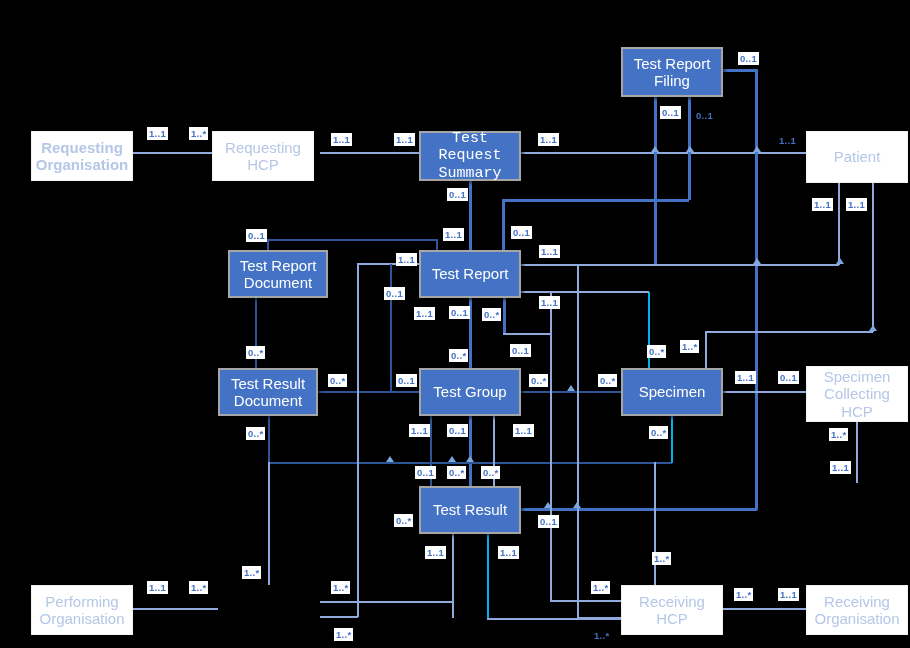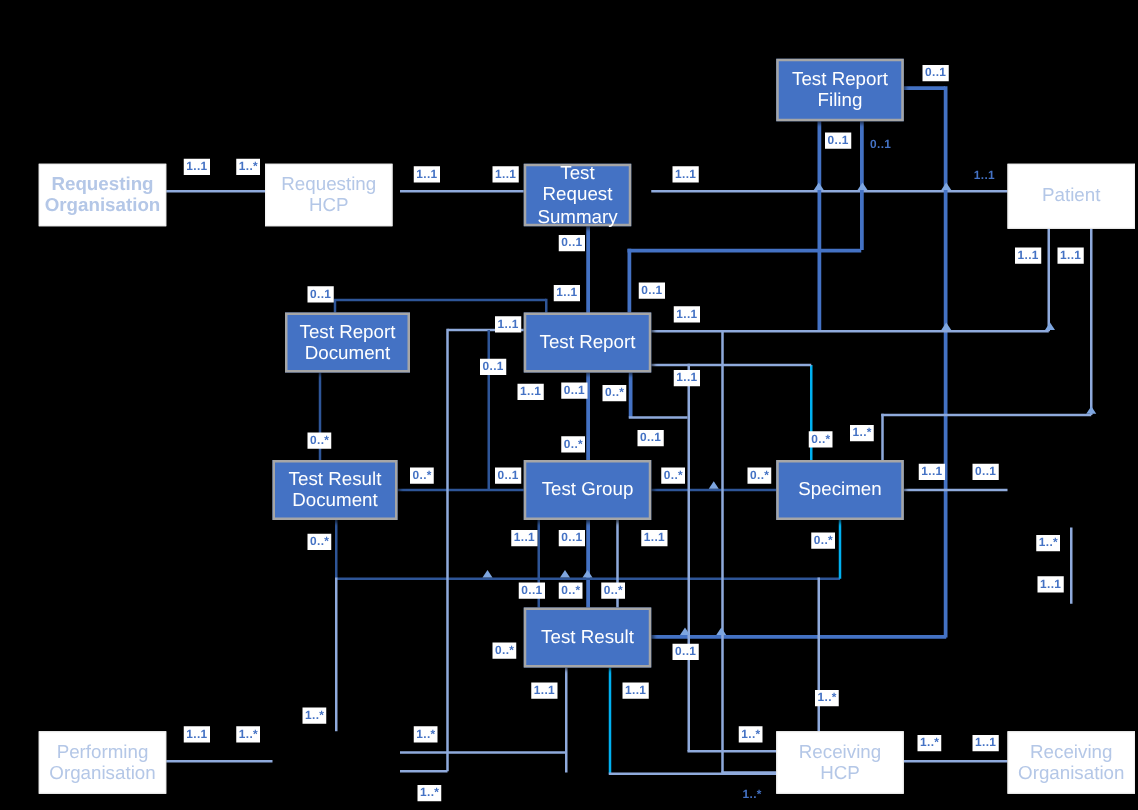--- a/index.html
+++ b/index.html
@@ -83,21 +83,21 @@
     <div class="arrow" style="left: 869px; top: 325px; border-bottom-color: rgb(126, 166, 224);"></div>
     <div class="arrow" style="left: 567px; top: 385px; border-bottom-color: rgb(126, 166, 224);"></div>
     <div class="arrow" style="left: 386px; top: 456px; border-bottom-color: rgb(126, 166, 224);"></div>
     <div class="arrow" style="left: 448px; top: 456px; border-bottom-color: rgb(126, 166, 224);"></div>
     <div class="arrow" style="left: 466px; top: 456px; border-bottom-color: rgb(126, 166, 224);"></div>
     <div class="arrow" style="left: 544px; top: 502px; border-bottom-color: rgb(126, 166, 224);"></div>
     <div class="arrow" style="left: 573px; top: 502px; border-bottom-color: rgb(126, 166, 224);"></div>
     <div class="node primary" style="left: 621px; top: 47px; width: 102px; height: 50px;">
       <span class="node-label">Test Report Filing</span>
     </div>
-    <div class="node primary" style="left: 419px; top: 131px; width: 86px; height: 50px;">
+    <div class="node primary" style="left: 419px; top: 131px; width: 102px; height: 50px; font-family: Liberation Mono, monospace;">
       <span class="node-label">Test Request Summary</span>
     </div>
     <div class="node primary" style="left: 228px; top: 250px; width: 100px; height: 48px; text-align: center;">
       <span class="node-label">Test Report Document</span>
     </div>
     <div class="node primary" style="left: 419px; top: 250px; width: 102px; height: 48px;">
       <span class="node-label">Test Report</span>
     </div>
     <div class="node primary" style="left: 218px; top: 368px; width: 100px; height: 48px;">
       <span class="node-label">Test Result Document</span>
@@ -112,20 +112,23 @@
       <span class="node-label">Test Result</span>
     </div>
     <div class="node secondary" style="left: 31px; top: 131px; width: 102px; height: 50px; font-weight: bold;">
       <span class="node-label">Requesting Organisation</span>
     </div>
     <div class="node secondary" style="left: 212px; top: 131px; width: 102px; height: 50px;">
       <span class="node-label">Requesting HCP</span>
     </div>
     <div class="node secondary" style="left: 806px; top: 131px; width: 102px; height: 52px;">
       <span class="node-label">Patient</span>
+    </div>
+    <div class="node secondary" style="left: 806px; top: 366px; width: 102px; height: 56px;">
+      <span class="node-label">Specimen Collecting HCP</span>
     </div>
     <div class="node secondary" style="left: 31px; top: 585px; width: 102px; height: 50px;">
       <span class="node-label">Performing Organisation</span>
     </div>
     <div class="node secondary" style="left: 621px; top: 585px; width: 102px; height: 50px;">
       <span class="node-label">Receiving HCP</span>
     </div>
     <div class="node secondary" style="left: 806px; top: 585px; width: 102px; height: 50px;">
       <span class="node-label">Receiving Organisation</span>
     </div>

